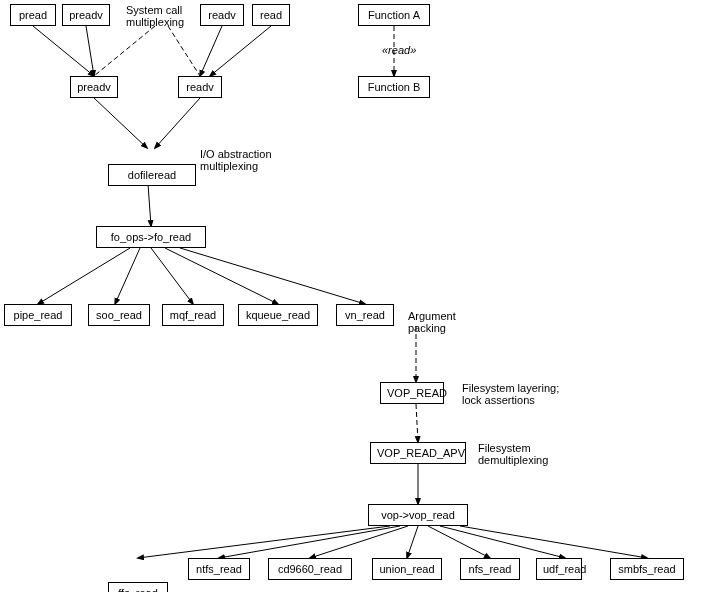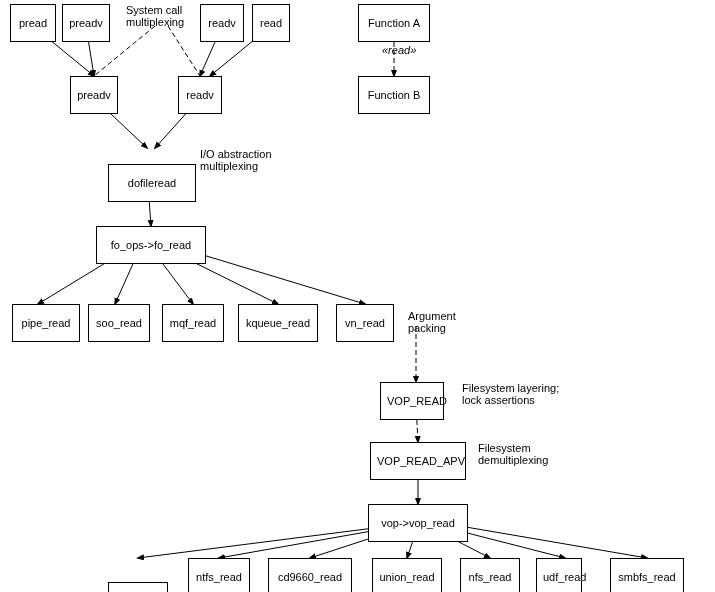--- a/index.html
+++ b/index.html
@@ -15,21 +15,21 @@
     svg {
       position: absolute;
       top: 0; left: 0;
       width: 715px;
       height: 592px;
     }
     .node-box {
       position: absolute;
       border: 1px solid #000;
       background: #fff;
-      padding: 12px 6px;
+      padding: 4px 6px;
       white-space: nowrap;
       font-size: 11px;
       text-align: center;
     }
     .label-text {
       position: absolute;
       font-size: 11px;
       white-space: nowrap;
     }
   </style>
@@ -108,21 +108,21 @@
 <div class="node-box" style="left:358px;top:76px;width:72px;">Function B</div>
 
 <div class="label-text" style="left:126px;top:4px;">System call<br>multiplexing</div>
 <div class="label-text" style="left:382px;top:44px;font-style:italic;">«read»</div>
 
 <div class="node-box" style="left:108px;top:164px;width:88px;">dofileread</div>
 <div class="label-text" style="left:200px;top:148px;">I/O abstraction<br>multiplexing</div>
 
 <div class="node-box" style="left:96px;top:226px;width:110px;">fo_ops-&gt;fo_read</div>
 
-<div class="node-box" style="left:12px;top:304px;width:68px;">pipe_read</div>
+<div class="node-box" style="left:4px;top:304px;width:68px;">pipe_read</div>
 <div class="node-box" style="left:88px;top:304px;width:62px;">soo_read</div>
 <div class="node-box" style="left:162px;top:304px;width:62px;">mqf_read</div>
 <div class="node-box" style="left:238px;top:304px;width:80px;">kqueue_read</div>
 <div class="node-box" style="left:336px;top:304px;width:58px;">vn_read</div>
 <div class="label-text" style="left:408px;top:310px;">Argument<br>packing</div>
 
 <div class="node-box" style="left:380px;top:382px;width:64px;text-align:center;">VOP_READ</div>
 <div class="label-text" style="left:462px;top:382px;">Filesystem layering;<br>lock assertions</div>
 
 <div class="node-box" style="left:370px;top:442px;width:96px;">VOP_READ_APV</div>

